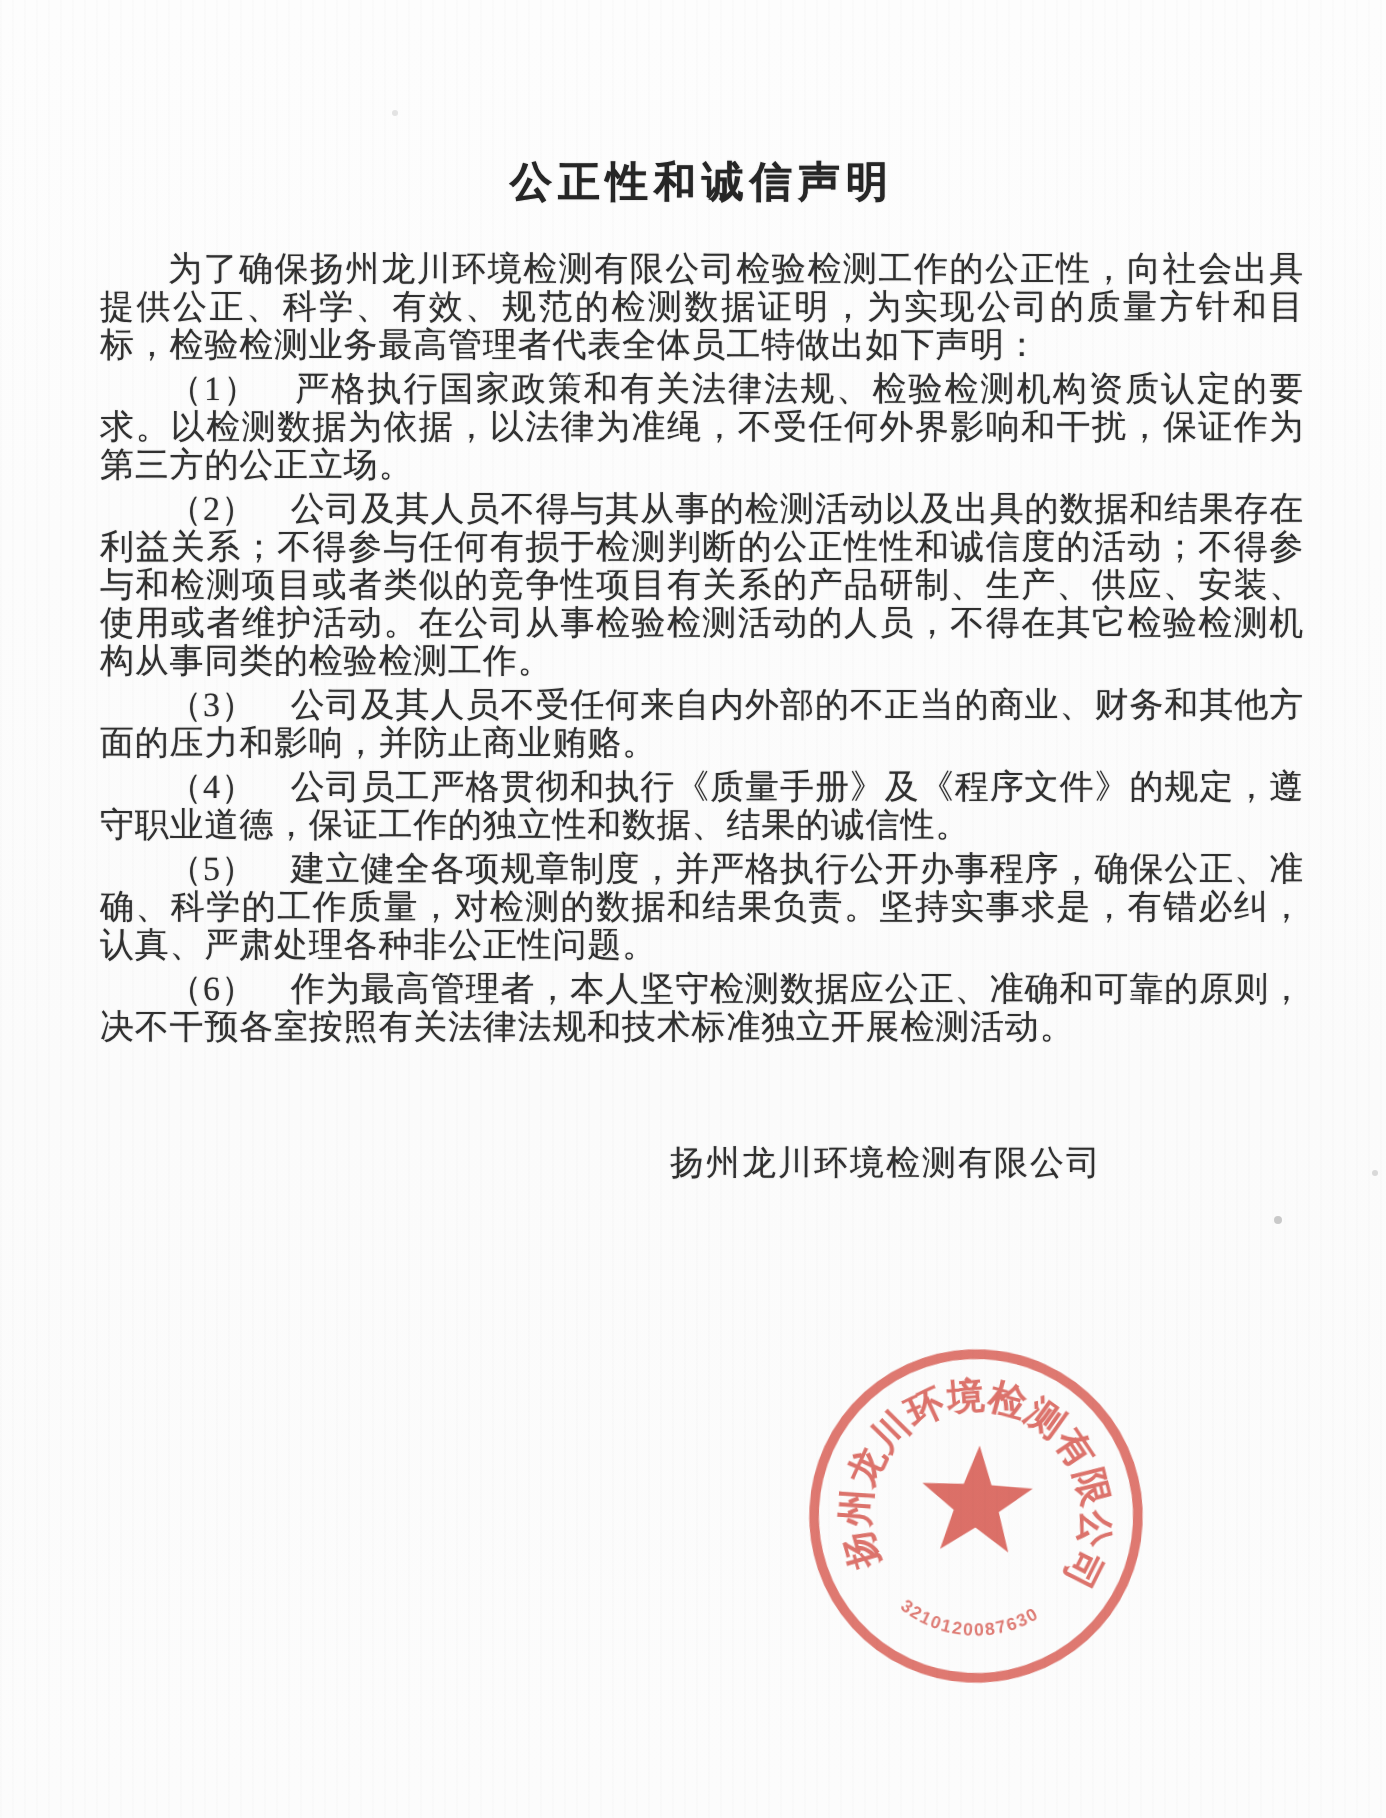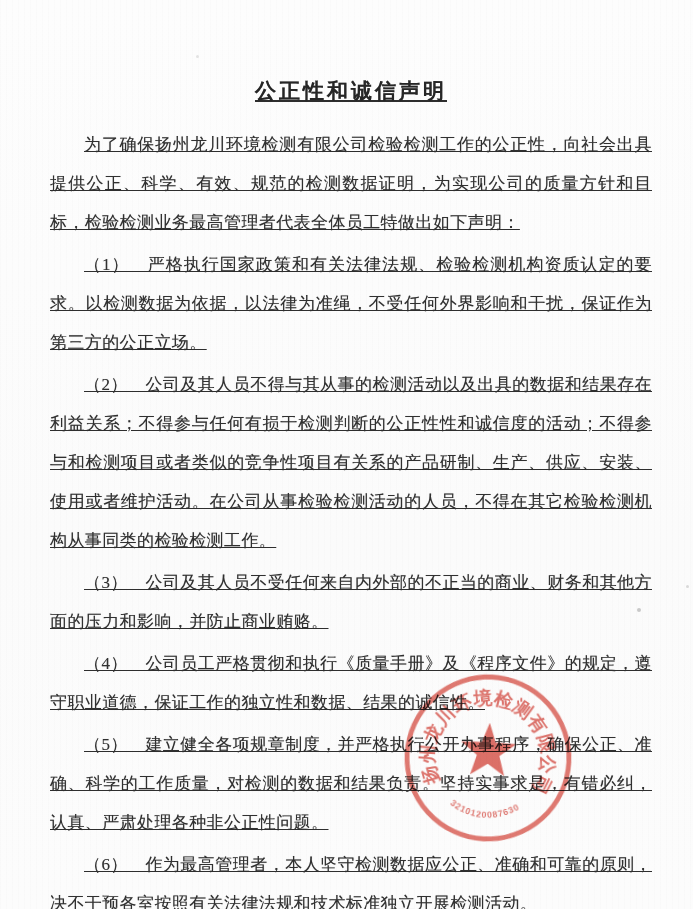--- a/index.html
+++ b/index.html
@@ -10,37 +10,36 @@
     position: relative;
     width: 693px;
     height: 909px;
     overflow: hidden;
     background-color: #fcfcfc;
     background-image:
       repeating-linear-gradient(90deg, rgba(120,120,120,0.018) 0 1px, rgba(0,0,0,0) 1px 6px),
       linear-gradient(180deg, #fdfdfd 0%, #fbfbfb 60%, #fcfcfc 100%);
     padding: 76px 41px 0 50px;
     color: #2e2e2e;
-    text-decoration: underline;
   }
 
   .title {
     font-size: 21px;
     line-height: 30px;
     font-weight: bold;
     text-align: center;
     letter-spacing: 3px;
     color: #262626;
     margin: 0 0 19px 0;
     text-shadow: 0 0 0.6px rgba(40,40,40,0.5);
   }
 
   .para {
     font-size: 17px;
-    line-height: 39px;
+    line-height: 19px;
     letter-spacing: 0.4px;
     text-align: justify;
     text-indent: 2em;
     margin: 0 0 3px 0;
     color: #303030;
     text-shadow: 0 0 0.7px rgba(60,60,60,0.45);
   }
 
   .signature {
     margin-top: 44px;

